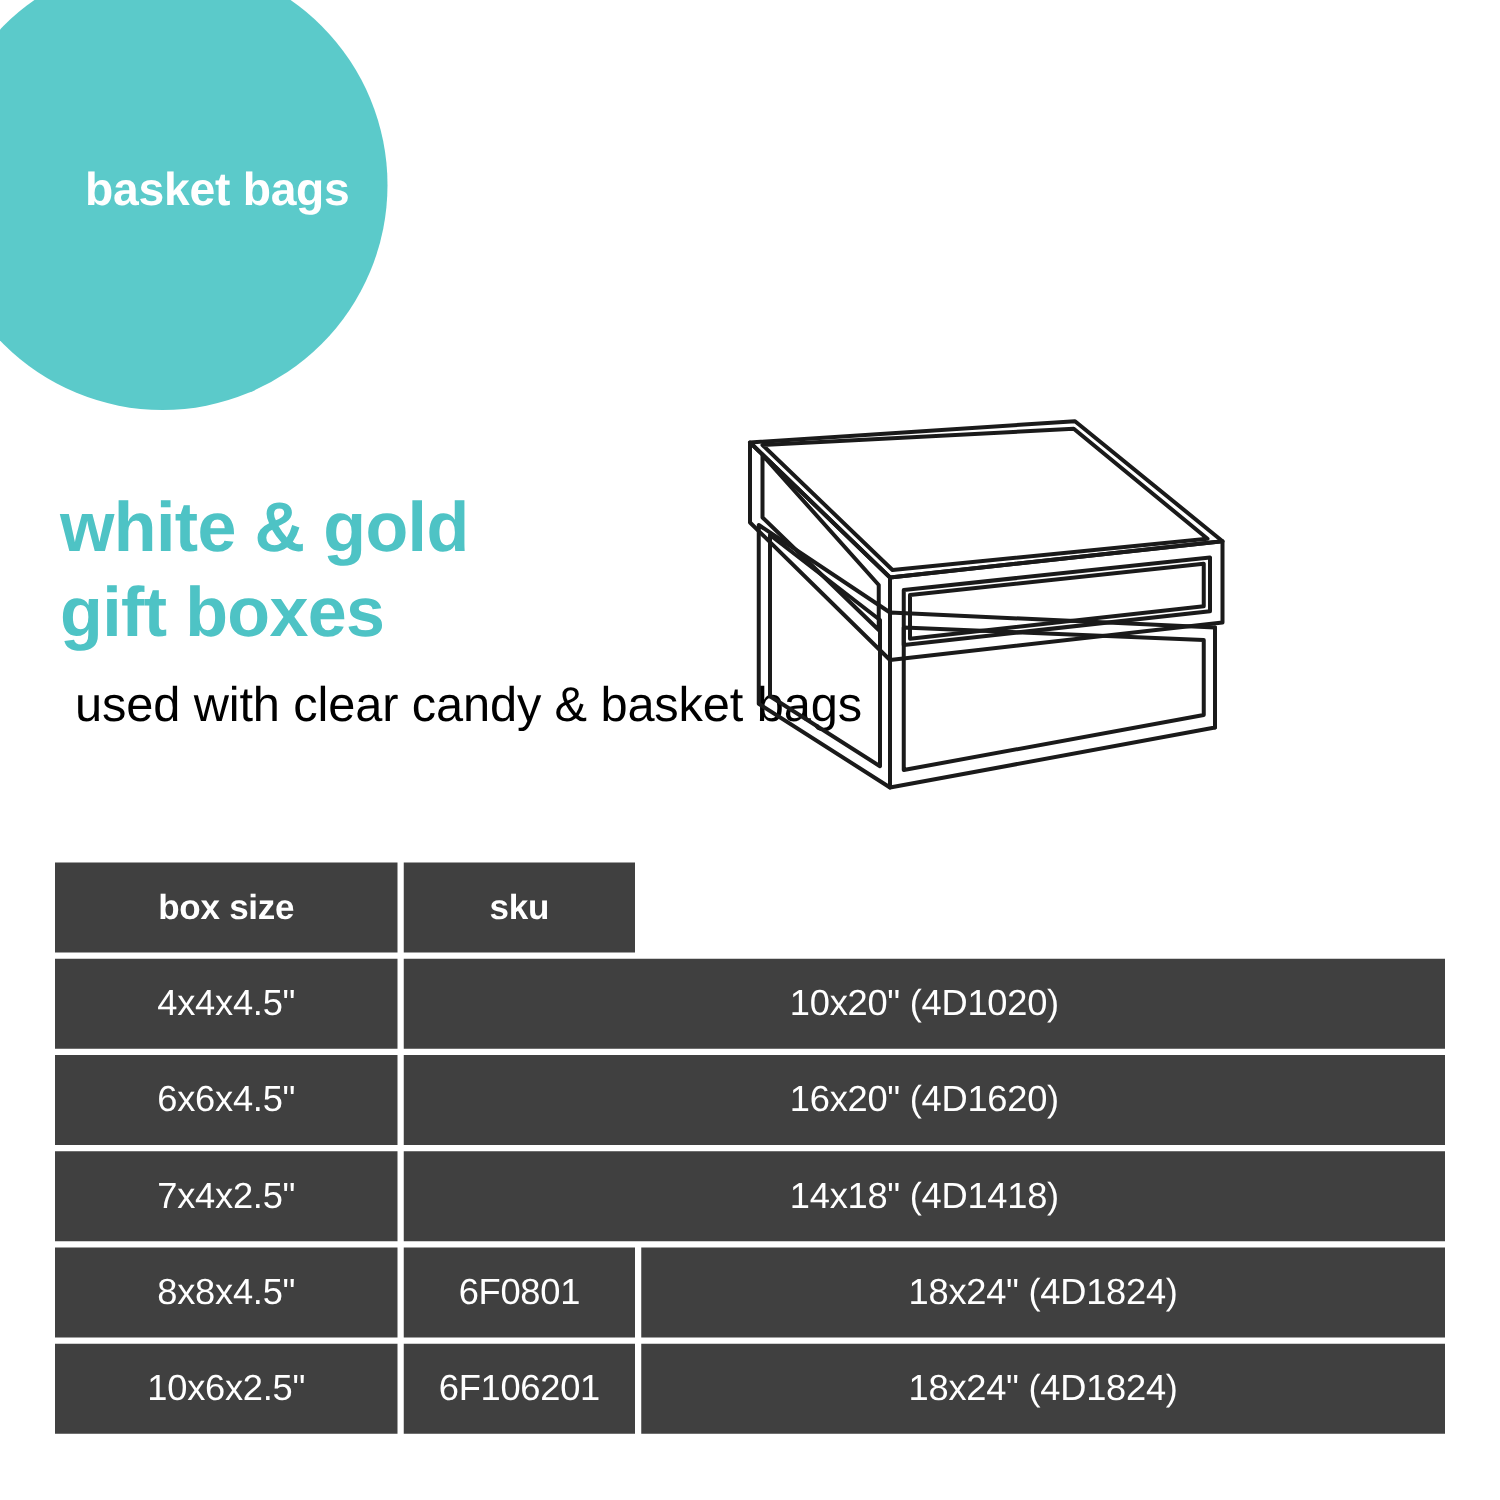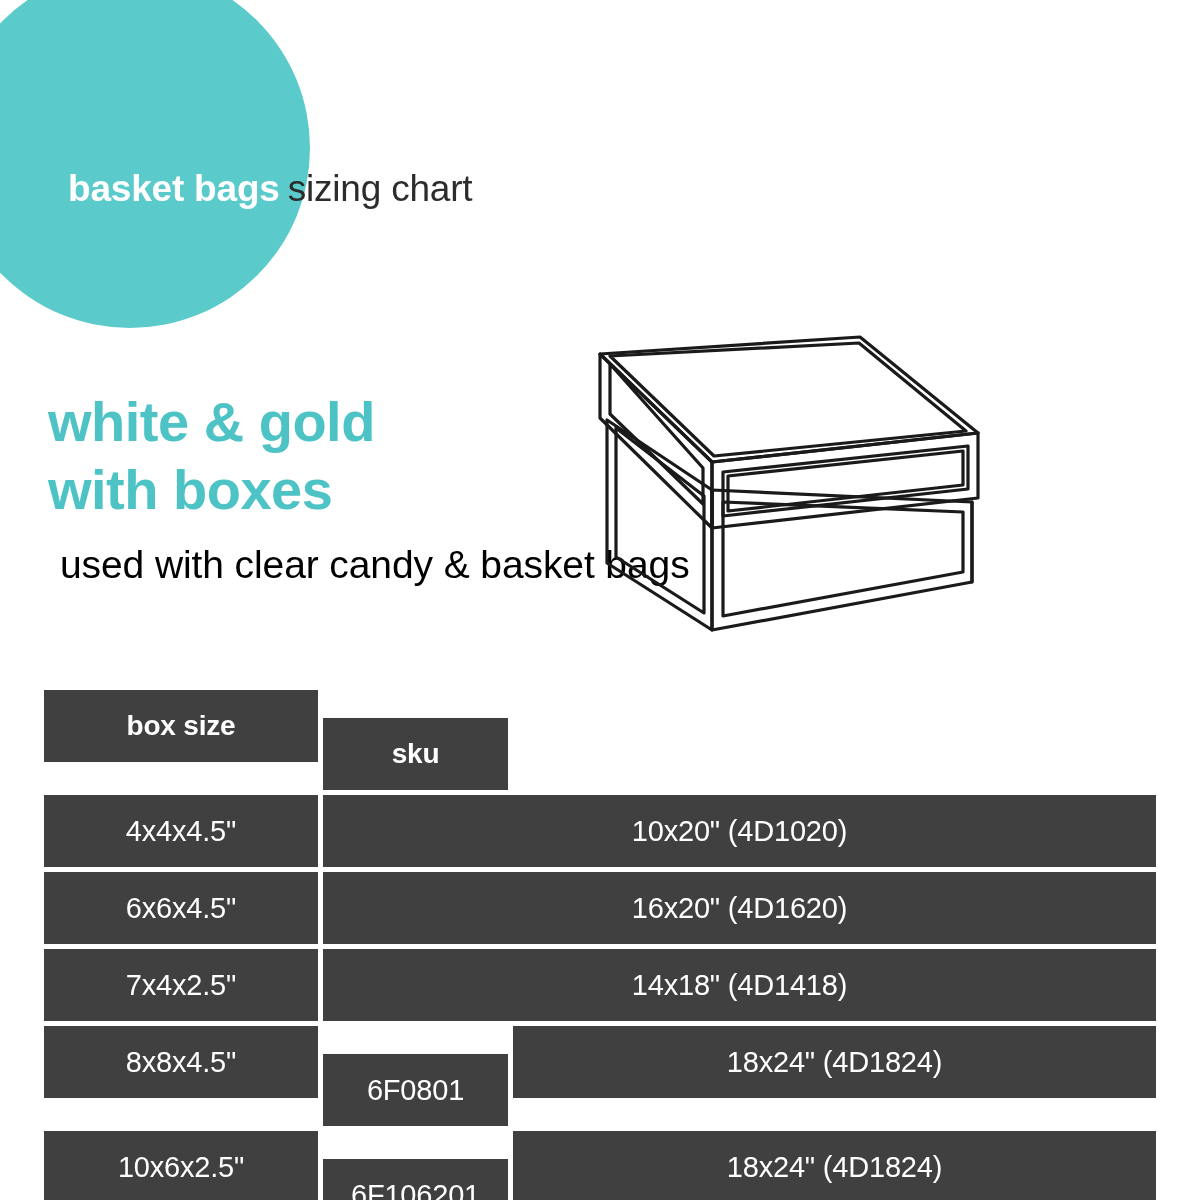--- a/index.html
+++ b/index.html
@@ -33,21 +33,20 @@
     height: 50px;
     display: flex;
     align-items: baseline;
     white-space: nowrap;
     font-size: 37px;
     letter-spacing: -0.2px;
   }
   #header-title .ht-bold {
     font-weight: bold;
     color: #ffffff;
-    margin-top: 37px;
   }
   #header-title .ht-light {
     font-weight: normal;
     color: #2c2c2c;
     margin-left: 8px;
   }
 
   
   #product-heading {
     position: absolute;
@@ -108,47 +107,46 @@
     display: flex;
     align-items: center;
     justify-content: center;
     text-align: center;
     box-sizing: border-box;
     padding: 16px 6px;
     overflow: hidden;
     white-space: nowrap;
   }
   .col-size   { width: 274px; margin-right: 5px; }
-  .col-sku    { width: 185px; margin-right: 5px; margin-top: 28px; }
+  .col-sku    { width: 185px; margin-right: 5px; }
   .col-rec    { flex: 1 1 auto; }
 
   .tbl-row.header .tbl-cell {
     font-weight: bold;
     font-size: 28px;
     letter-spacing: -0.2px;
   }
   .tbl-row.data .tbl-cell {
     font-weight: normal;
     font-size: 29px;
     letter-spacing: -0.2px;
   }
 </style>
 </head>
 <body>
 
 <div id="header-circle"></div>
 
 <div id="header-title">
   <span class="ht-bold">basket bags</span>
-  <span class="ht-light">sizing chart</span>
 </div>
 
 <div id="product-heading">
   <div class="ph-line">white &amp; gold</div>
-  <div class="ph-line">with boxes</div>
+  <div class="ph-line">gift boxes</div>
 </div>
 <div id="product-subtitle">used with clear candy &amp; basket bags</div>
 
 <div id="box-illustration">
   <svg viewBox="0 0 460 410" xmlns="http://www.w3.org/2000/svg">
     <g fill="none" stroke="#1a1a1a" stroke-width="3.2" stroke-linejoin="round" stroke-linecap="round">
 
       <path d="M40 104 L300 87 L418 183 L152 212 Z"></path>
 
       <path d="M50 106 L299 93 L406 181 L154 206 Z"></path>

